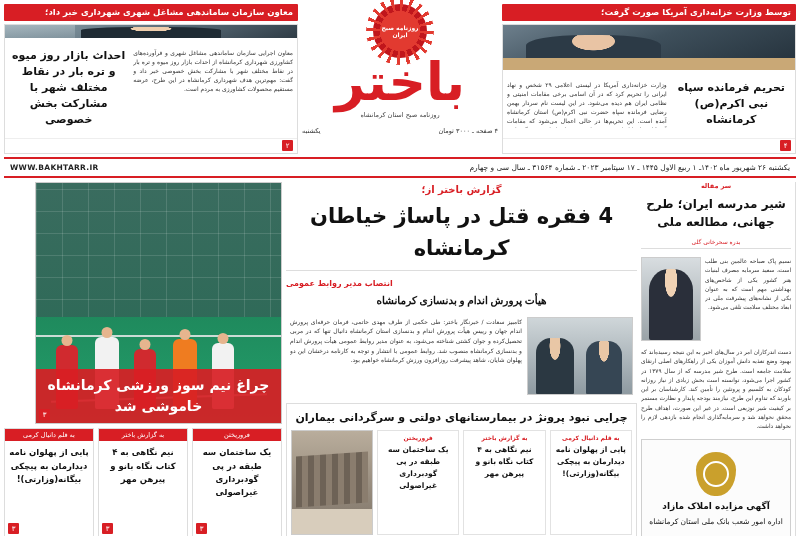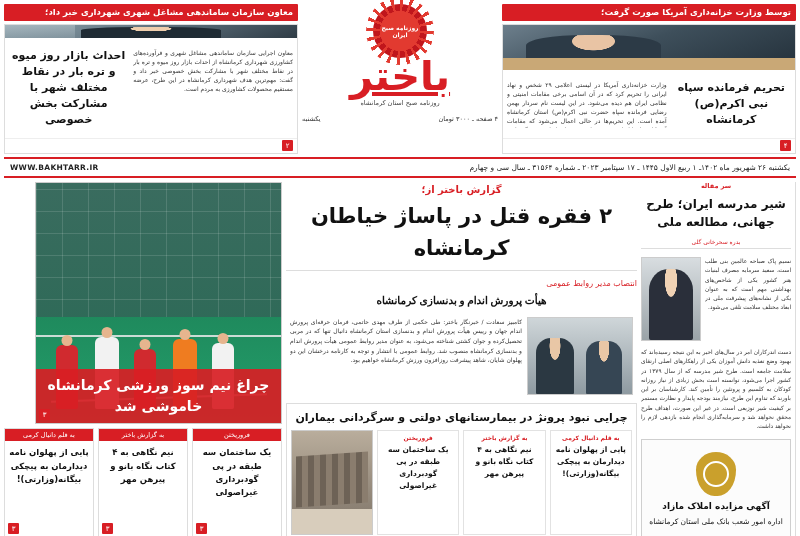--- a/index.html
+++ b/index.html
@@ -79,22 +79,22 @@
     position:relative;margin-bottom:-6px;z-index:2;
     display:flex;align-items:center;justify-content:center;
   }
   .logo-sun::before{
     content:"";position:absolute;inset:-7px;border-radius:50%;
     background:conic-gradient(#e23a30 0 6deg,transparent 6deg 18deg,#e23a30 18deg 24deg,transparent 24deg 36deg,#e23a30 36deg 42deg,transparent 42deg 54deg,#e23a30 54deg 60deg,transparent 60deg 72deg,#e23a30 72deg 78deg,transparent 78deg 90deg,#e23a30 90deg 96deg,transparent 96deg 108deg,#e23a30 108deg 114deg,transparent 114deg 126deg,#e23a30 126deg 132deg,transparent 132deg 144deg,#e23a30 144deg 150deg,transparent 150deg 162deg,#e23a30 162deg 168deg,transparent 168deg 180deg,#e23a30 180deg 186deg,transparent 186deg 198deg,#e23a30 198deg 204deg,transparent 204deg 216deg,#e23a30 216deg 222deg,transparent 222deg 234deg,#e23a30 234deg 240deg,transparent 240deg 252deg,#e23a30 252deg 258deg,transparent 258deg 270deg,#e23a30 270deg 276deg,transparent 276deg 288deg,#e23a30 288deg 294deg,transparent 294deg 306deg,#e23a30 306deg 312deg,transparent 312deg 324deg,#e23a30 324deg 330deg,transparent 330deg 342deg,#e23a30 342deg 348deg,transparent 348deg 360deg);
     z-index:-1;
   }
   .logo-sun span{color:#fff;font-size:6px;font-weight:bold;text-align:center;line-height:1.2;}
   .logo-name{
-    font-size:40px;font-weight:bold;color:#d81e24;line-height:1;
-    letter-spacing:-1px;margin-top:4px;text-align:center;text-decoration:underline;
+    font-size:52px;font-weight:bold;color:#d81e24;line-height:1;
+    letter-spacing:-1px;margin-top:4px;text-align:center;
   }
   .logo-sub{font-size:6.5px;color:#444;margin-top:3px;text-align:center;}
   .logo-meta{
     display:flex;justify-content:space-between;width:100%;
     font-size:6.5px;color:#333;margin-top:8px;padding:0 2px;
   }
 
   
   .date-strip{
     display:flex;align-items:center;justify-content:space-between;
@@ -159,21 +159,21 @@
   .mini .mpg{position:absolute;left:3px;bottom:3px;}
 
   
   .lead-kicker{
     color:#d81e24;font-size:10px;font-weight:bold;text-align:center;padding:2px 0 0;
   }
   .lead-title{
     font-size:21px;font-weight:bold;text-align:center;line-height:1.5;color:#111;
     padding:2px 4px 6px;border-bottom:1px solid #ddd;
   }
-  .sub-kicker{font-size:8px;color:#d81e24;text-align:right;font-weight:normal;padding:4px 0 1px;}
+  .sub-kicker{font-size:8px;color:#d81e24;text-align:left;font-weight:bold;padding:4px 0 1px;}
   .sub-title{font-size:10.5px;font-weight:bold;text-align:center;line-height:1.5;padding:0 4px 4px;font-family:Liberation Serif, serif;}
   .mid-split{display:flex;gap:5px;padding:0 4px;}
   .mid-text{font-size:6px;line-height:1.6;text-align:justify;color:#333;flex:1 1 auto;max-height:80px;overflow:hidden;}
   .mid-photo{
     flex:0 0 104px;height:76px;border:1px solid #ccc;position:relative;overflow:hidden;
     background:linear-gradient(#cfd6d9,#8e9aa1);
   }
   .mid-photo::before{
     content:"";position:absolute;left:8%;bottom:0;width:36%;height:74%;
     background:radial-gradient(ellipse at 50% 14%,#e9c7a6 0 20%,transparent 21%),linear-gradient(#2b3842 0 100%);
@@ -312,21 +312,21 @@
       <div class="r-cont">دست اندرکاران امر در سال‌های اخیر به این نتیجه رسیده‌اند که بهبود وضع تغذیه دانش آموزان یکی از راهکارهای اصلی ارتقای سلامت جامعه است. طرح شیر مدرسه که از سال ۱۳۷۹ در کشور اجرا می‌شود، توانسته است بخش زیادی از نیاز روزانه کودکان به کلسیم و پروتئین را تأمین کند. کارشناسان بر این باورند که تداوم این طرح، نیازمند بودجه پایدار و نظارت مستمر بر کیفیت شیر توزیعی است. در غیر این صورت، اهداف طرح محقق نخواهد شد و سرمایه‌گذاری انجام شده بازدهی لازم را نخواهد داشت.</div>
       <div class="ad">
         <div class="ad-emblem"></div>
         <div class="ad-line">آگهی مزایده املاک مازاد</div>
         <div class="ad-line sm">اداره امور شعب بانک ملی استان کرمانشاه</div>
       </div>
     </div>
 
     <div class="col-mid">
       <div class="lead-kicker">گزارش باختر از؛</div>
-      <div class="lead-title">۲ فقره قتل در پاساژ خیاطان کرمانشاه</div>
+      <div class="lead-title">4 فقره قتل در پاساژ خیاطان کرمانشاه</div>
 
       <div class="sub-kicker">انتصاب مدیر روابط عمومی</div>
       <div class="sub-title">هیأت پرورش اندام و بدنسازی کرمانشاه</div>
       <div class="mid-split">
         <div class="mid-photo"></div>
         <div class="mid-text">کامبیز سعادت / خبرنگار باختر: طی حکمی از طرف مهدی حاتمی، فرمان حرفه‌ای پرورش اندام جهان و رییس هیأت پرورش اندام و بدنسازی استان کرمانشاه دانیال تنها که در مربی تحصیل‌کرده و جوان کشتی شناخته می‌شود، به عنوان مدیر روابط عمومی هیأت پرورش اندام و بدنسازی کرمانشاه منصوب شد. روابط عمومی با انتشار و توجه به کارنامه درخشان این دو پهلوان شایان، شاهد پیشرفت روزافزون ورزش کرمانشاه خواهیم بود.</div>
       </div>
 
       <div class="charity">
         <div class="charity-title">چرایی نبود پرونژ در بیمارستانهای دولتی و سرگردانی بیماران</div>

